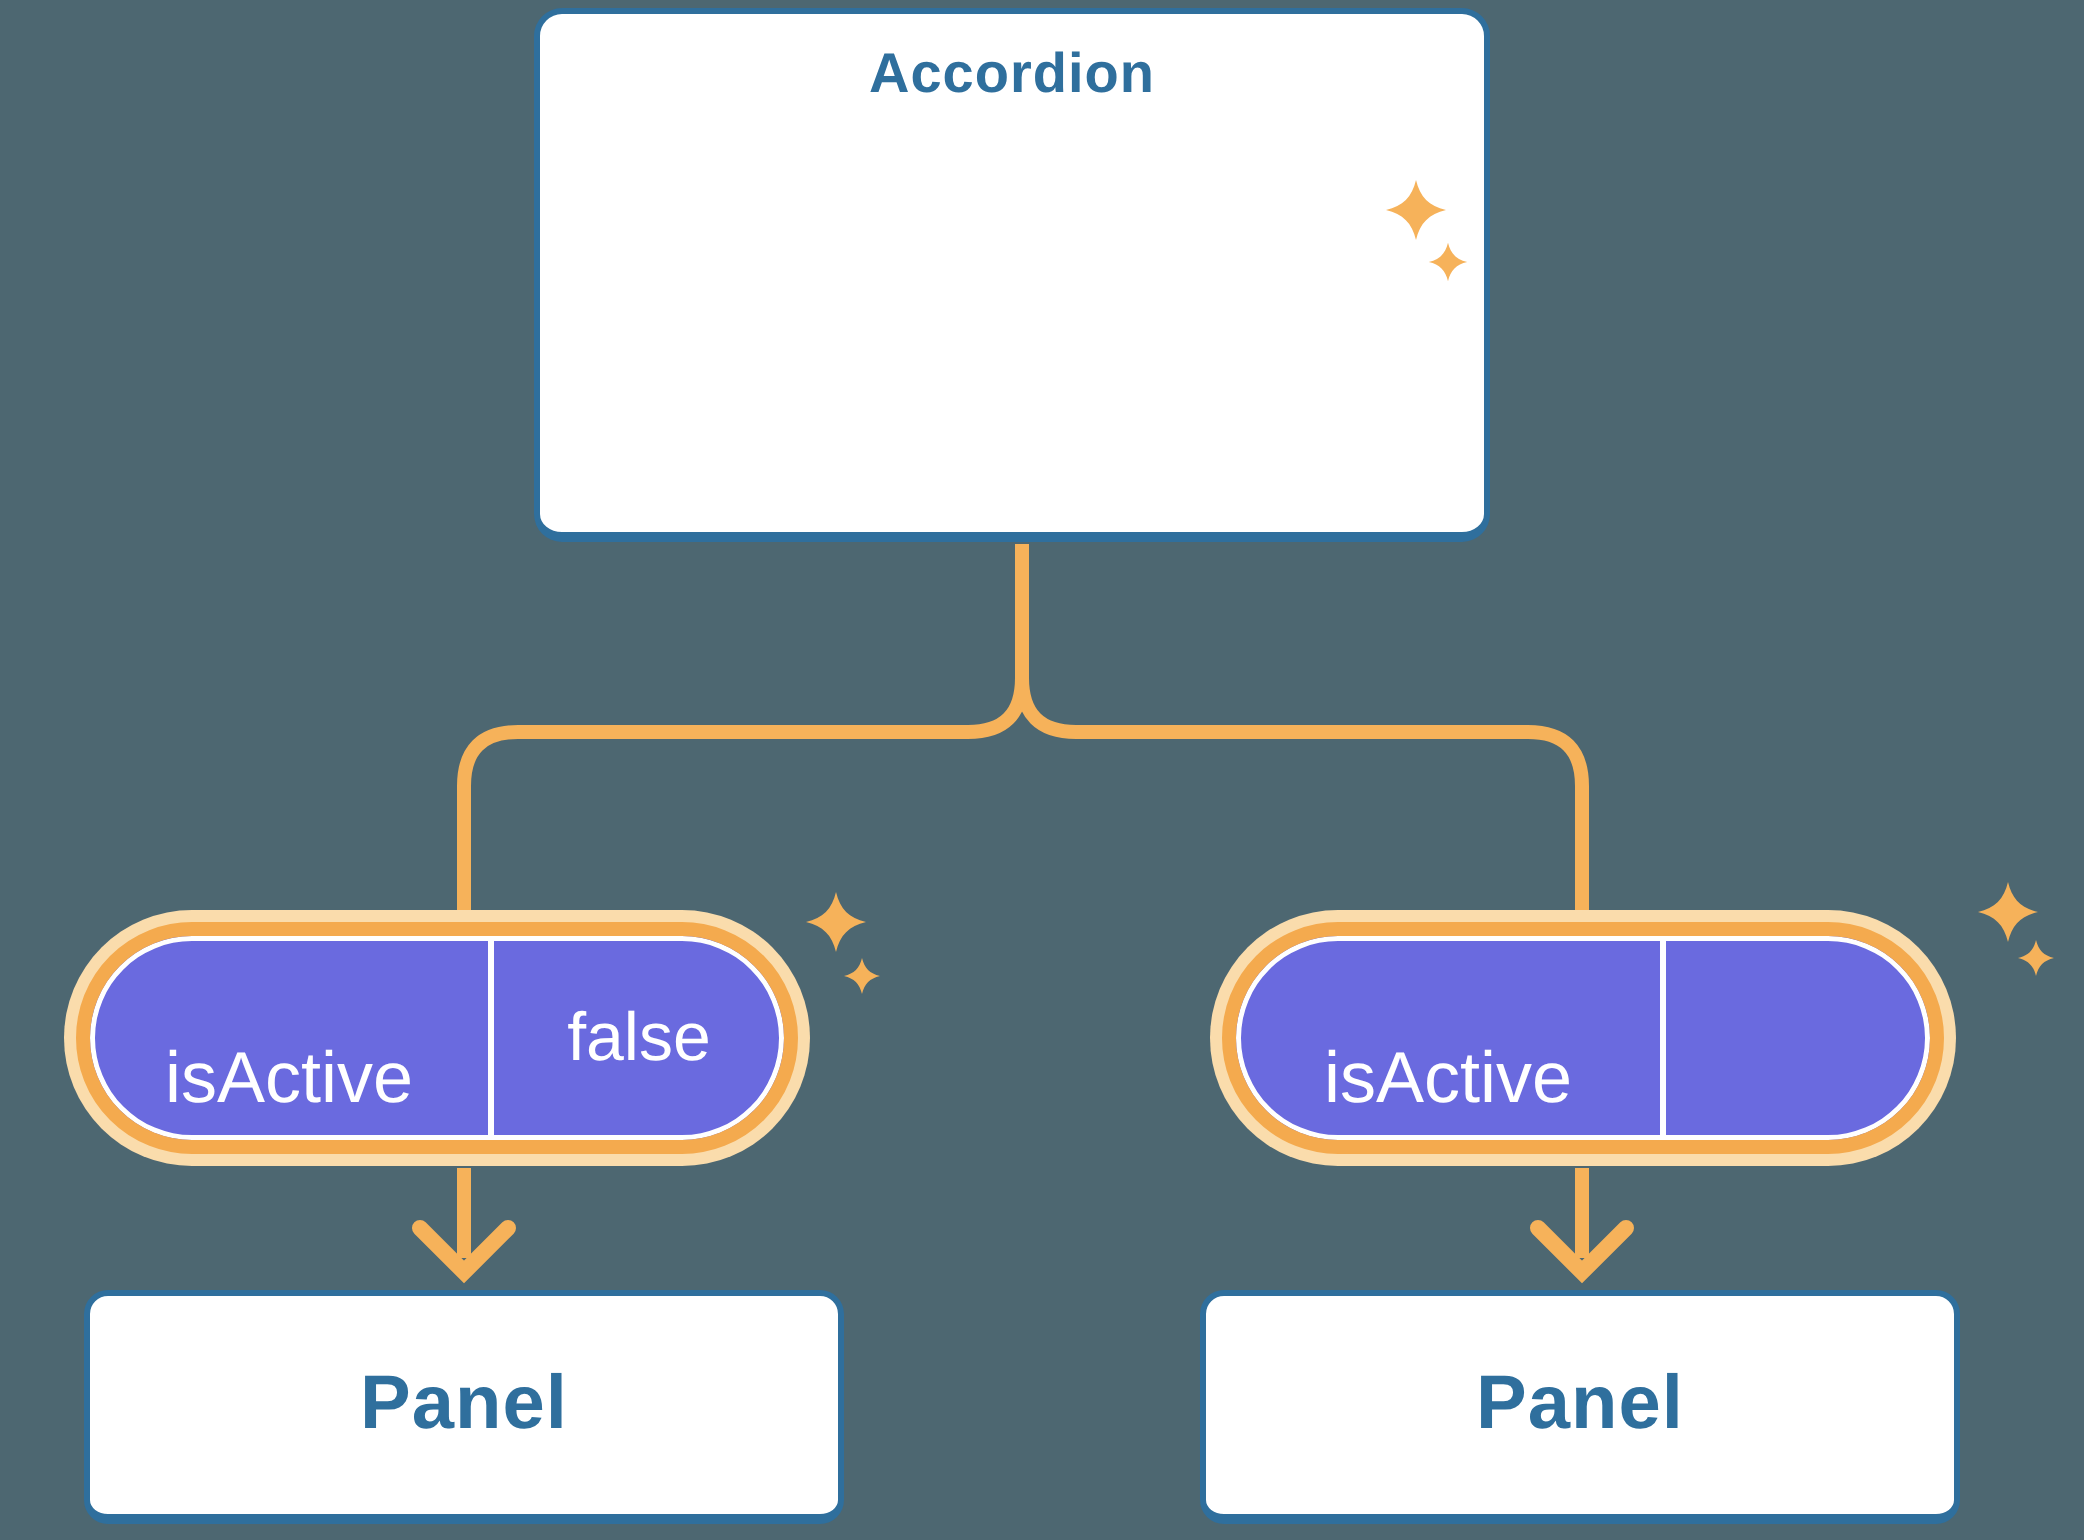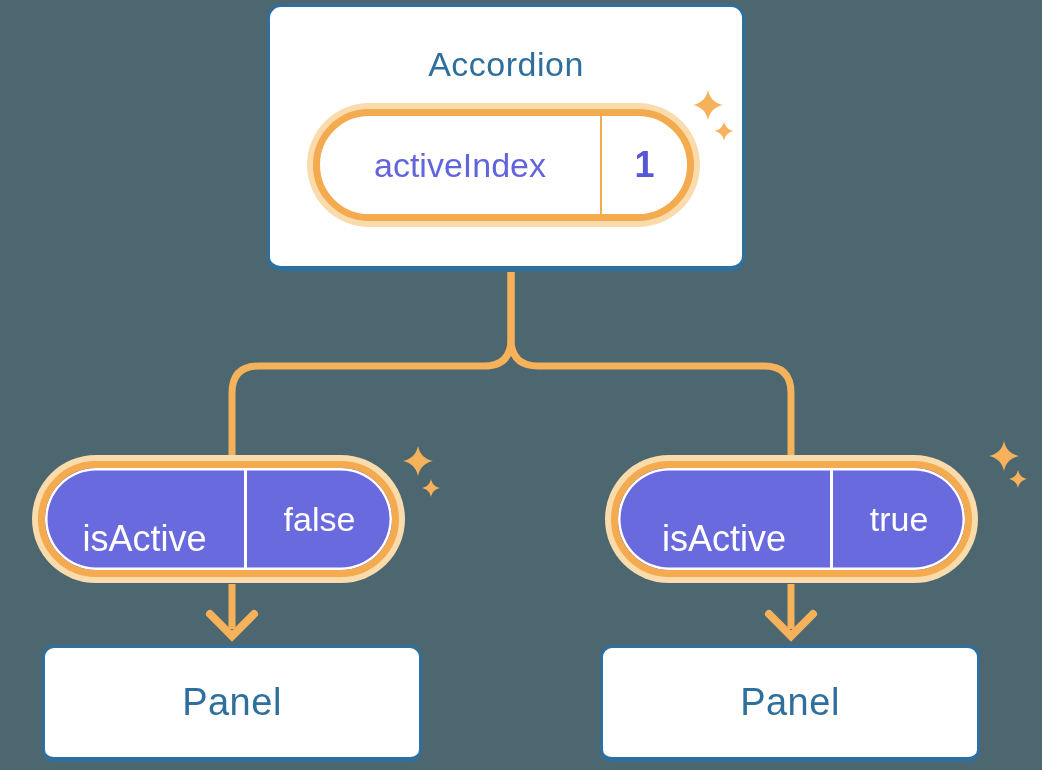--- a/index.html
+++ b/index.html
@@ -35,34 +35,34 @@
     display:flex;
     align-items:center;
     justify-content:center;
   }
   .accordion-card{
     left:267px;top:4px;width:478px;height:267px;
     border-radius:14px;
     align-items:flex-start;
   }
   .card-title{
-    margin-top:38px;
-    font-size:34px;
-    font-weight:400;
+    margin-top:14px;
+    font-size:28px;
+    font-weight:700;
     color:var(--blue);
     letter-spacing:0.5px;
   }
   .panel-card{
     border-radius:12px;
   }
   .panel-left{left:42px;top:645px;width:380px;height:117px;}
   .panel-right{left:600px;top:645px;width:380px;height:117px;}
   .panel-title{
     font-size:38px;
-    font-weight:400;
+    font-weight:700;
     color:var(--blue);
     letter-spacing:0.5px;
   }
 
   .pill{
     position:absolute;
     box-sizing:border-box;
     border:7px solid var(--orange-ring);
     border-radius:999px;
     display:flex;
@@ -113,36 +113,30 @@
     <g fill="none" stroke="var(--connector)" stroke-width="8" stroke-linecap="round">
       <path d="M 210 614 L 232 636 L 254 614"></path>
       <path d="M 769 614 L 791 636 L 813 614"></path>
     </g>
   </svg>
 
   <div class="card accordion-card">
     <div class="card-title">Accordion</div>
   </div>
 
-  <div class="pill state-pill">
-    <span class="seg-left state-name">activeIndex</span>
-    <span class="divider"></span>
-    <span class="seg-right state-value">1</span>
-  </div>
 
   <div class="pill prop-pill prop-pill-left">
     <span class="seg-left prop-name">isActive</span>
     <span class="divider"></span>
     <span class="seg-right prop-value">false</span>
   </div>
 
   <div class="pill prop-pill prop-pill-right">
     <span class="seg-left prop-name">isActive</span>
     <span class="divider"></span>
-    <span class="seg-right prop-value">true</span>
   </div>
 
   <div class="card panel-card panel-left">
     <div class="panel-title">Panel</div>
   </div>
   <div class="card panel-card panel-right">
     <div class="panel-title">Panel</div>
   </div>
 
   <svg class="layer sparkles" viewBox="0 0 1042 770">

